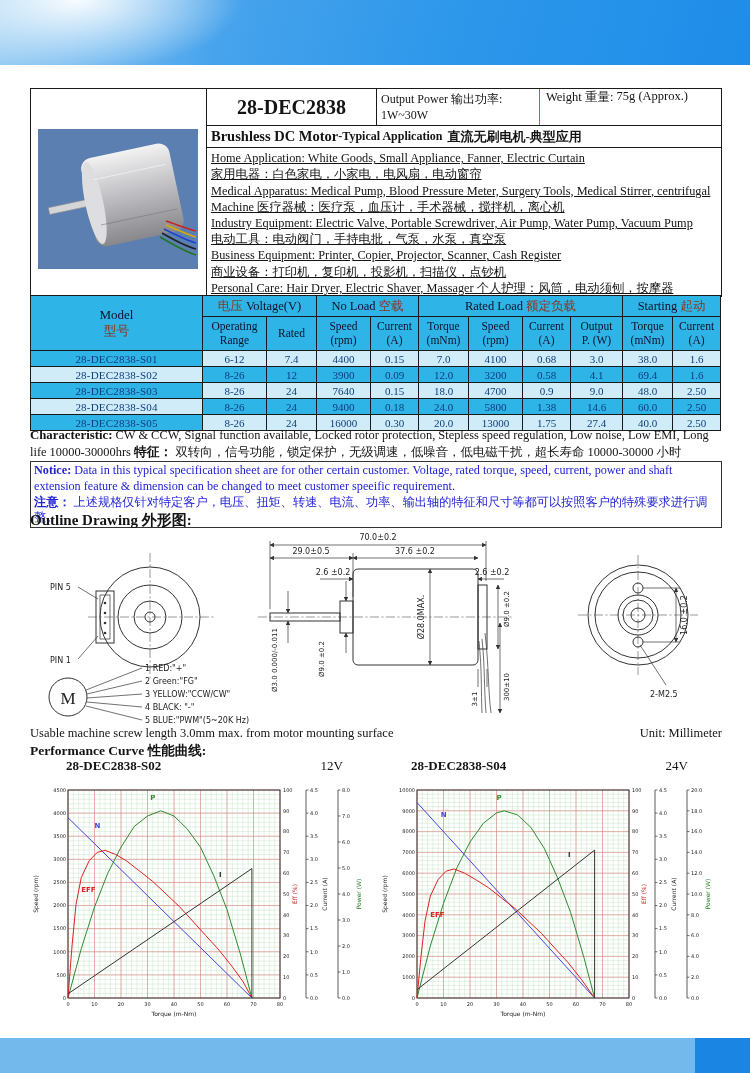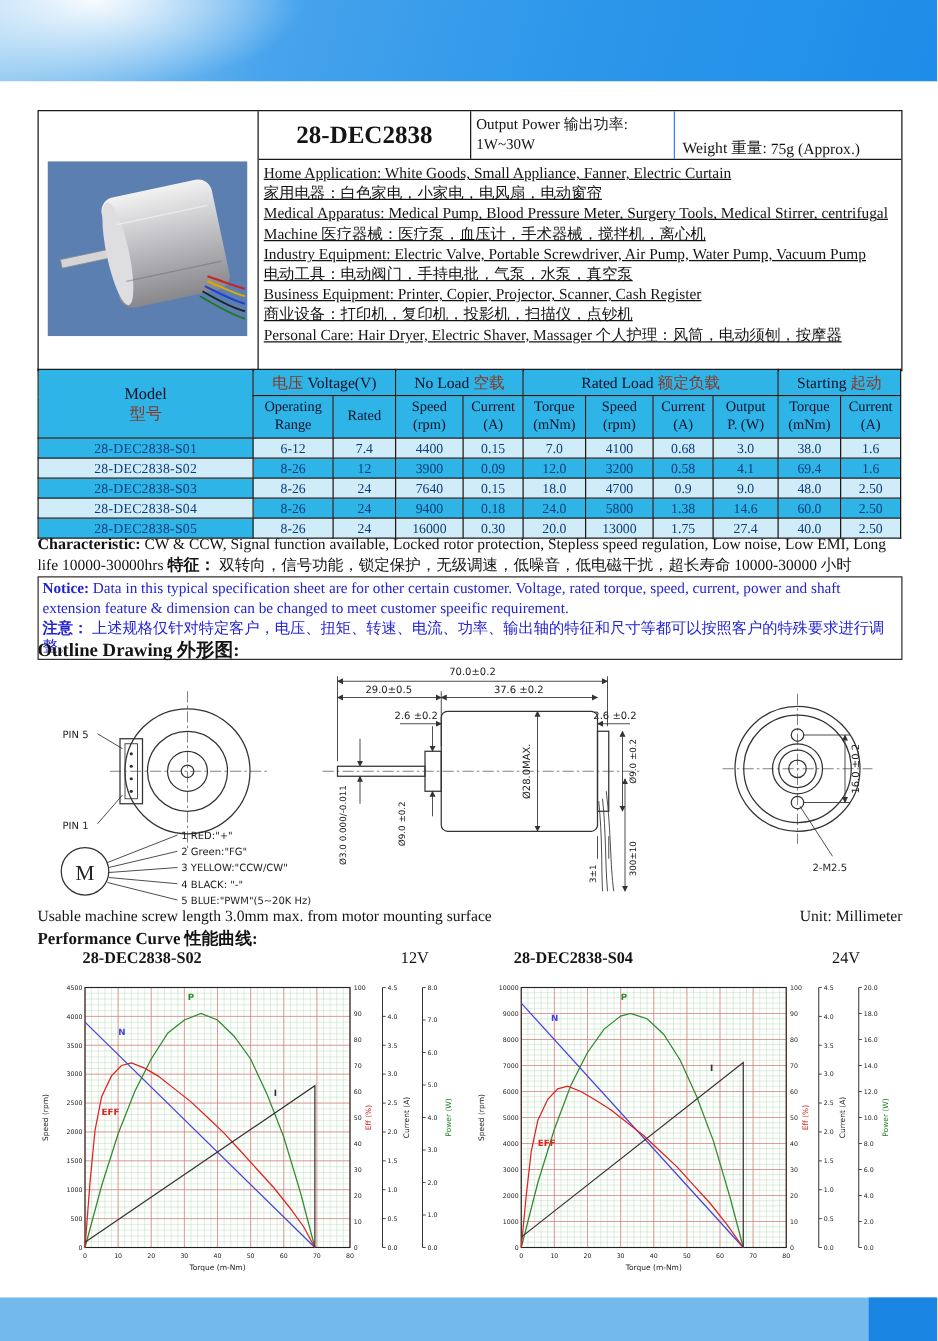--- a/index.html
+++ b/index.html
@@ -17,21 +17,21 @@
   
   .htable{position:absolute;left:30px;top:88px;width:690px;height:207px;border:1px solid #1a1a1a;display:flex;}
   .photo-cell{width:176px;border-right:1px solid #1a1a1a;box-sizing:border-box;position:relative;}
   .photo-cell svg{position:absolute;left:7px;top:40px;}
   .hright{flex:1;display:flex;flex-direction:column;}
   .trow{display:flex;height:38px;border-bottom:1px solid #1a1a1a;}
   .tcell{box-sizing:border-box;}
   .model-title{width:170px;border-right:1px solid #1a1a1a;font-weight:bold;font-size:20px;
      display:flex;align-items:center;justify-content:center;}
   .power-cell{width:163px;border-right:1px solid #3b82f6;font-size:12px;padding:2px 4px;line-height:1.35;}
-  .weight-cell{flex:1;font-size:12.5px;display:flex;align-items:flex-end;padding-left:6px;}
+  .weight-cell{flex:1;font-size:12.5px;display:flex;align-items:flex-start;padding-left:6px;}
   .app-title{height:22px;border-bottom:1px solid #1a1a1a;display:flex;align-items:center;padding-left:4px;}
   .app-title .b1{font-weight:bold;font-size:14.5px;}
   .app-title .b2{font-weight:bold;font-size:12px;}
   .app-title .b3{font-weight:bold;font-size:13px;margin-left:5px;}
   .app-lines{flex:1;padding:2px 4px 0 4px;}
   .app-lines div{font-size:12.3px;line-height:16.2px;white-space:nowrap;text-decoration:underline;}
   
   table.spec{position:absolute;left:30px;top:295px;border-collapse:collapse;table-layout:fixed;width:690px;}
   .spec td,.spec th{border:1px solid #1a1a1a;text-align:center;padding:0;overflow:hidden;}
   .spec th{font-weight:normal;}
@@ -104,20 +104,25 @@
       <div class="trow">
         <div class="tcell model-title">28-DEC2838</div>
         <div class="tcell power-cell">
           <span>Output Power 输出功率:</span><br>
           <span>1W~30W</span>
         </div>
         <div class="tcell weight-cell">
           <span>Weight 重量:</span>&nbsp;
           <span>75g (Approx.)</span>
         </div>
+      </div>
+      <div class="app-title">
+        <span class="b1">Brushless DC Motor</span>
+        <span class="b2">-Typical Application</span>
+        <span class="b3">直流无刷电机-典型应用</span>
       </div>
       <div class="app-lines">
         <div>Home Application: White Goods, Small Appliance, Fanner, Electric Curtain</div>
         <div>家用电器：白色家电，小家电，电风扇，电动窗帘</div>
         <div>Medical Apparatus: Medical Pump, Blood Pressure Meter, Surgery Tools, Medical Stirrer, centrifugal</div>
         <div>Machine    医疗器械：医疗泵，血压计，手术器械，搅拌机，离心机</div>
         <div>Industry Equipment: Electric Valve, Portable Screwdriver, Air Pump, Water Pump, Vacuum Pump</div>
         <div>电动工具：电动阀门，手持电批，气泵，水泵，真空泵</div>
         <div>Business Equipment: Printer, Copier, Projector, Scanner, Cash Register</div>
         <div>商业设备：打印机，复印机，投影机，扫描仪，点钞机</div>

